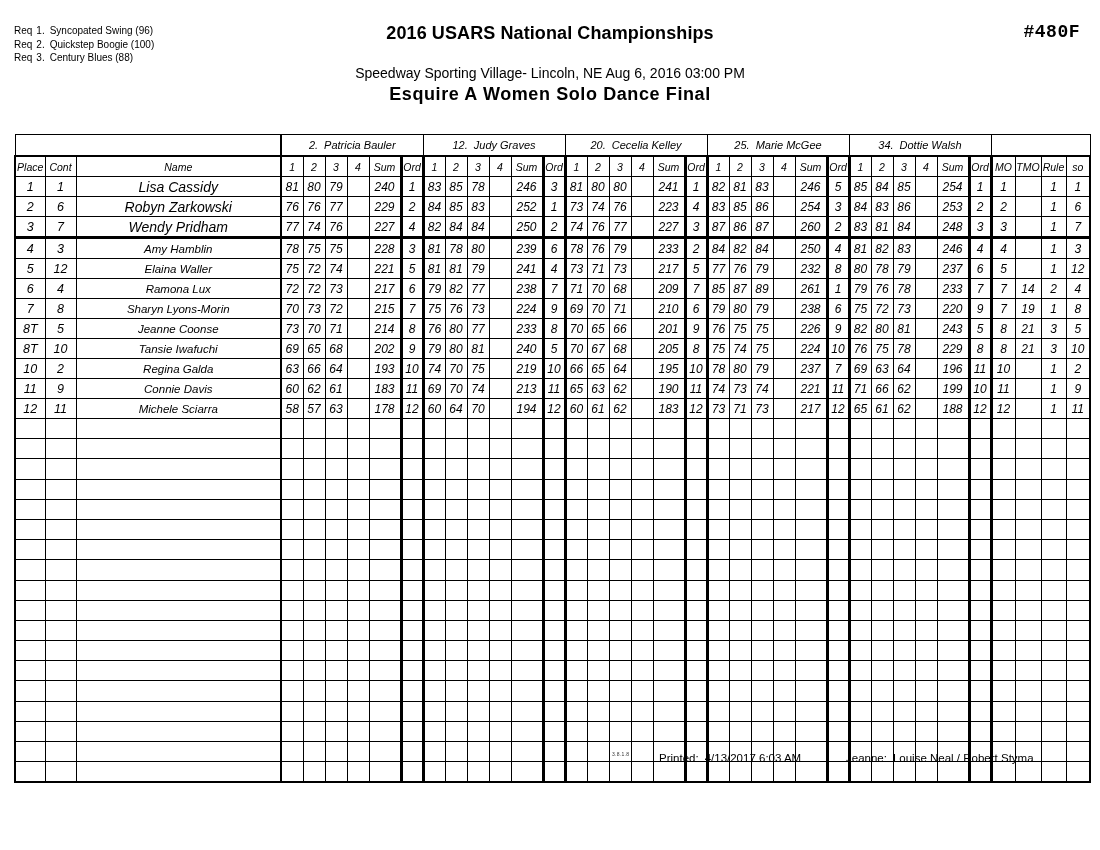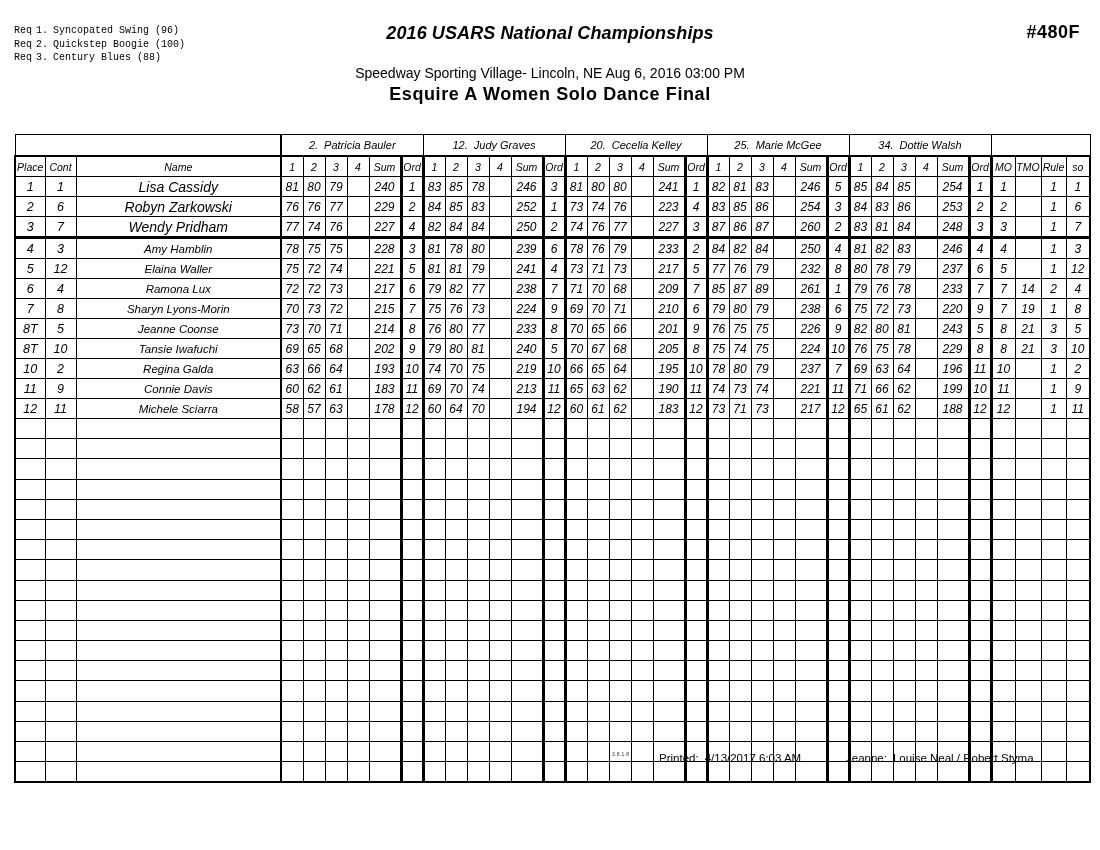--- a/index.html
+++ b/index.html
@@ -18,38 +18,37 @@
 
   
   #req-block {
     position: absolute;
     left: 14px;
     top: 24px;
     font-size: 10px;
     line-height: 13.5px;
     white-space: nowrap;
   }
-  .req-line { display: block; font-family: Liberation Mono, monospace; }
+  .req-line { display: block; }
   .req-lbl { display: inline-block; }
   .req-num { display: inline-block; margin-left: 4px; }
   .req-title { display: inline-block; margin-left: 5px; }
 
   #title-block {
     position: absolute;
     left: 0;
     right: 0;
     top: 22px;
     text-align: center;
   }
   #event-title {
     font-size: 18px;
     font-weight: bold;
     letter-spacing: 0.1px;
     line-height: 22px;
-    font-style: italic;
   }
   #event-venue {
     font-size: 14px;
     font-weight: normal;
     line-height: 19px;
     margin-top: 20px;
   }
   #event-subtitle {
     font-size: 18px;
     font-weight: bold;
@@ -61,20 +60,21 @@
     line-height: 21px;
   }
 
   #event-number {
     position: absolute;
     right: 20px;
     top: 22px;
     font-size: 18px;
     font-weight: bold;
     letter-spacing: 0.5px;
+    font-family: Liberation Mono, monospace;
   }
 
   
   #score-table {
     position: absolute;
     left: 14px;
     top: 134px;
     border-collapse: collapse;
     table-layout: fixed;
     font-size: 11px;

